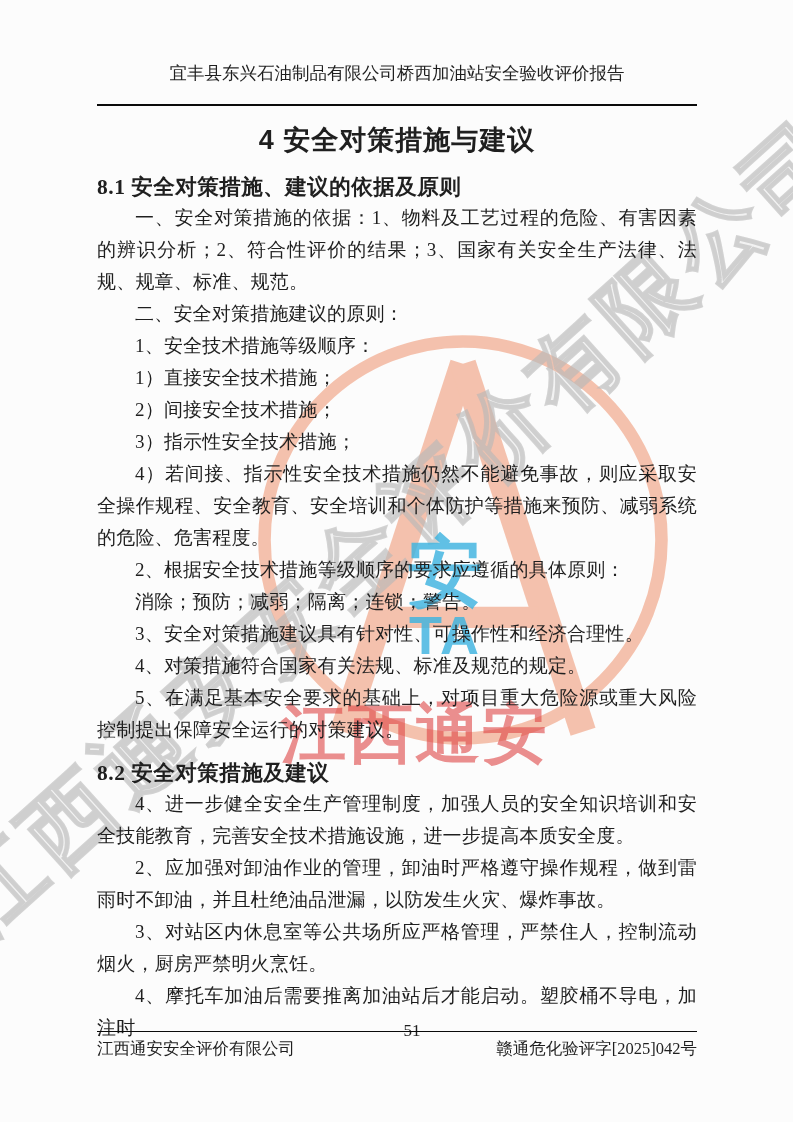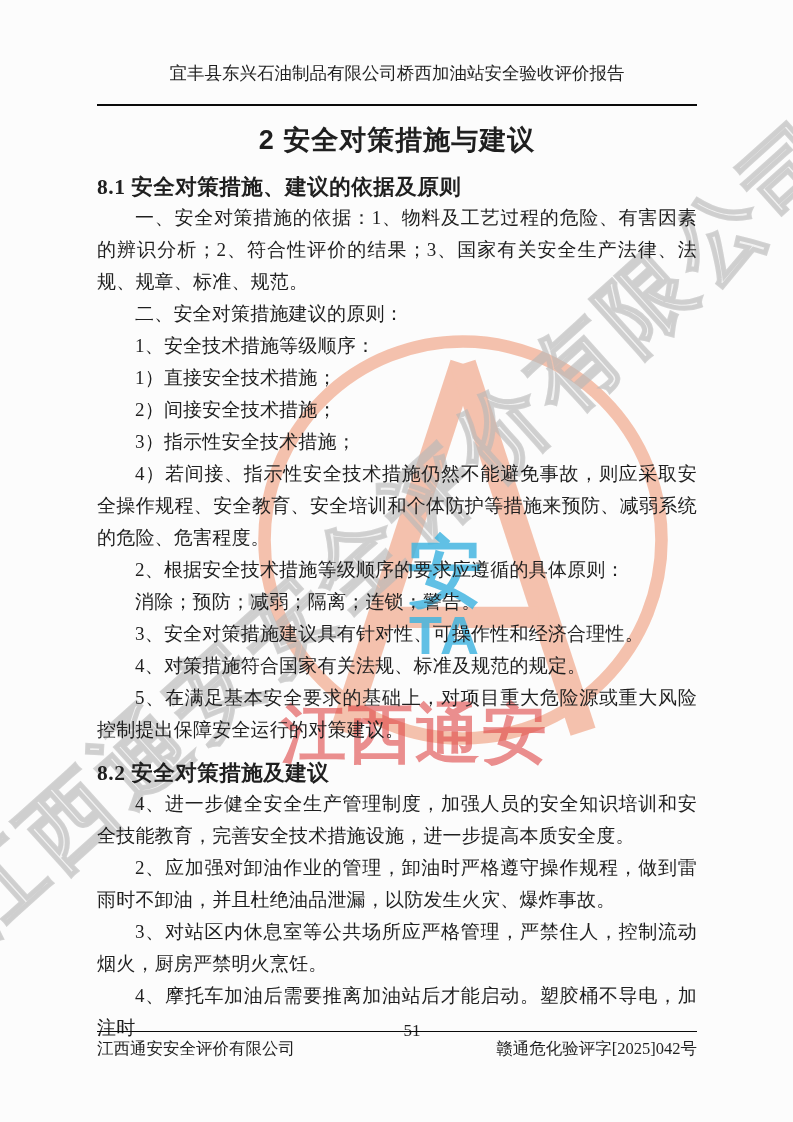--- a/index.html
+++ b/index.html
@@ -89,21 +89,21 @@
   <div class="wm-center">
     <div class="glyph-top">安</div>
     <div class="glyph-sub">TA</div>
   </div>
 
   <div class="wm-brand">江西通安</div>
 
   <div class="header">宜丰县东兴石油制品有限公司桥西加油站安全验收评价报告</div>
 
   <div class="doc">
-    <div class="chapter-title">2  安全对策措施与建议</div>
+    <div class="chapter-title">4  安全对策措施与建议</div>
 
     <div class="sec-heading">8.1  安全对策措施、建议的依据及原则</div>
 
     <p>一、安全对策措施的依据：1、物料及工艺过程的危险、有害因素的辨识分析；2、符合性评价的结果；3、国家有关安全生产法律、法规、规章、标准、规范。</p>
     <p>二、安全对策措施建议的原则：</p>
     <p>1、安全技术措施等级顺序：</p>
     <p>1）直接安全技术措施；</p>
     <p>2）间接安全技术措施；</p>
     <p>3）指示性安全技术措施；</p>
     <p>4）若间接、指示性安全技术措施仍然不能避免事故，则应采取安全操作规程、安全教育、安全培训和个体防护等措施来预防、减弱系统的危险、危害程度。</p>

